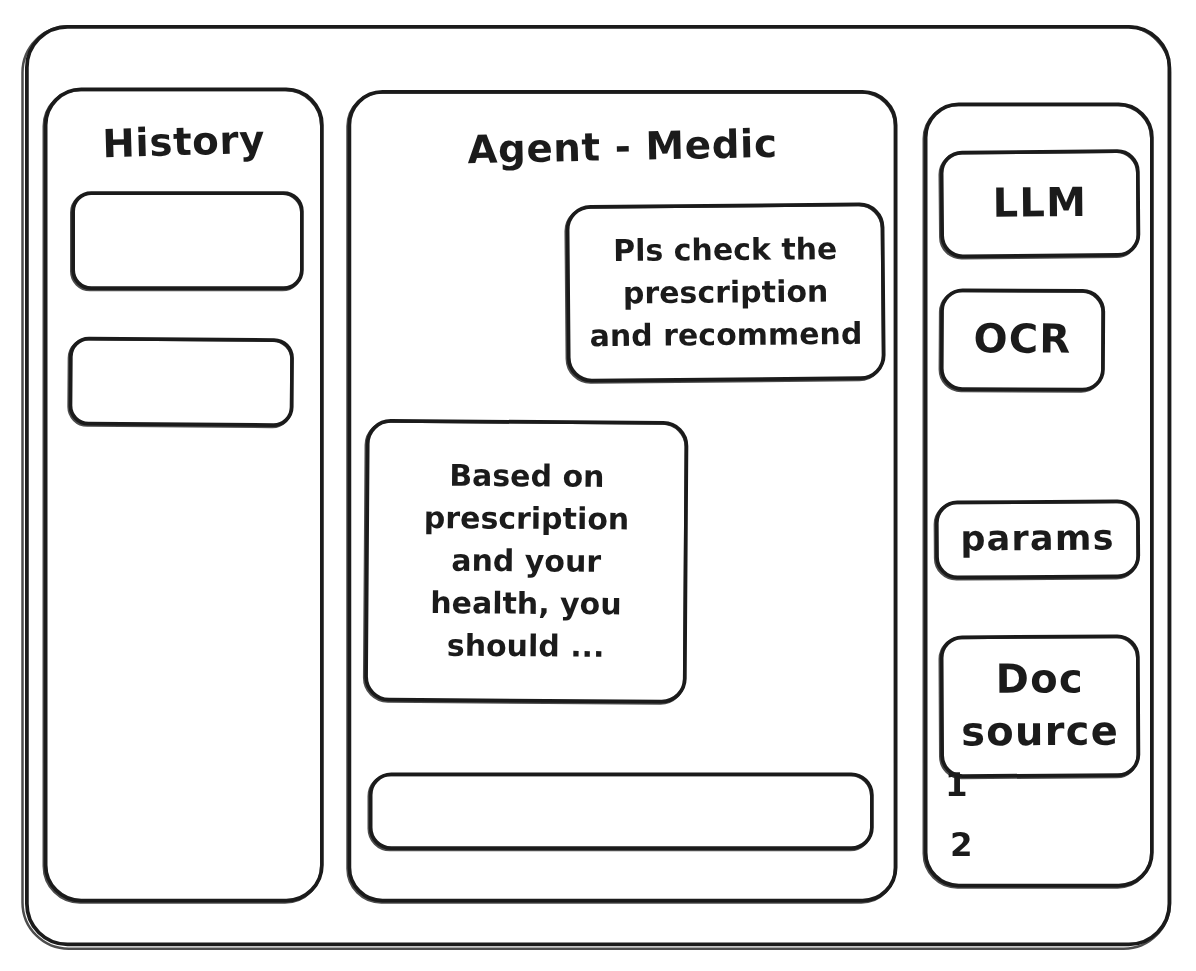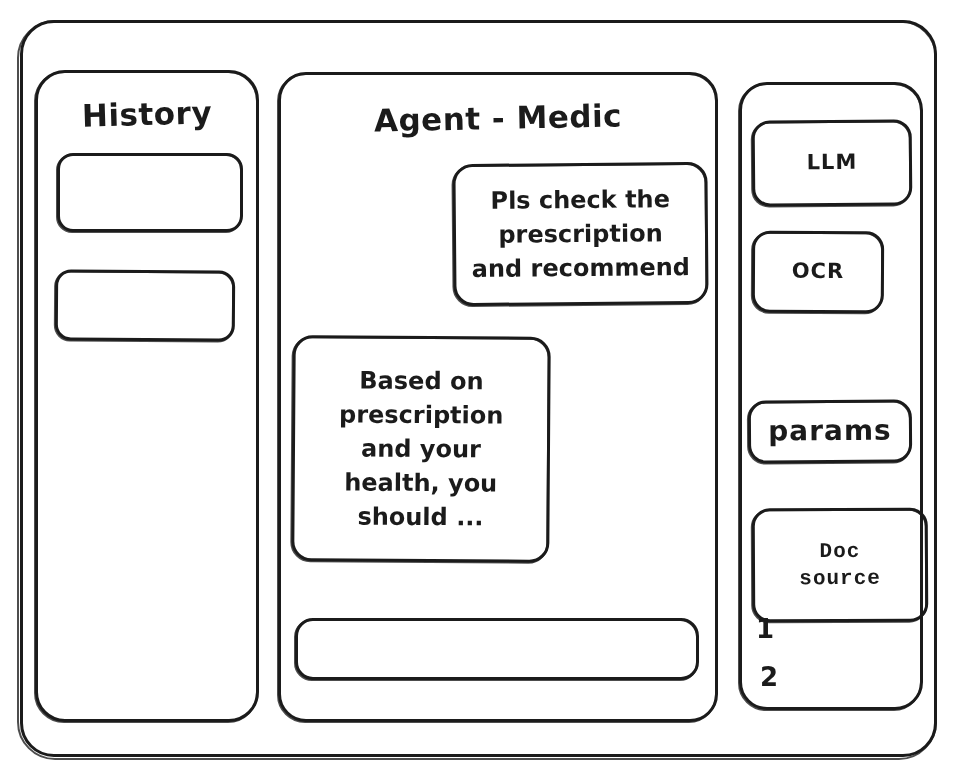--- a/index.html
+++ b/index.html
@@ -135,32 +135,32 @@
 
   
   .tool-btn {
     border-radius: 18px;
     border-width: 3px;
     display: flex;
     align-items: center;
     justify-content: center;
   }
   .tool-label {
-    font-size: 21px;
+    font-size: 32px;
     font-weight: 600;
     letter-spacing: 1px;
     white-space: pre-line;
     text-align: center;
     line-height: 1.3;
   }
   #tool-llm    { left: 752px; top: 120px; width: 160px; height: 86px; transform: rotate(-.5deg); }
   #tool-ocr    { left: 752px; top: 231px; width: 132px; height: 82px; transform: rotate(.3deg); }
   #tool-params { left: 748px; top: 400px; width: 164px; height: 63px; transform: rotate(-.4deg); }
   #tool-params .tool-label { font-size: 28px; }
-  #tool-docsource { left: 752px; top: 508px; width: 176px; height: 114px; transform: rotate(-.3deg); font-family: Liberation Mono, monospace; }
+  #tool-docsource { left: 752px; top: 508px; width: 160px; height: 114px; transform: rotate(-.3deg); }
 
   
   .doc-item {
     position: absolute;
     font-size: 26px;
     font-weight: 600;
     color: #1b1b1b;
   }
   #doc-item-0 { left: 756px; top: 614px; }
   #doc-item-1 { left: 760px; top: 662px; }

